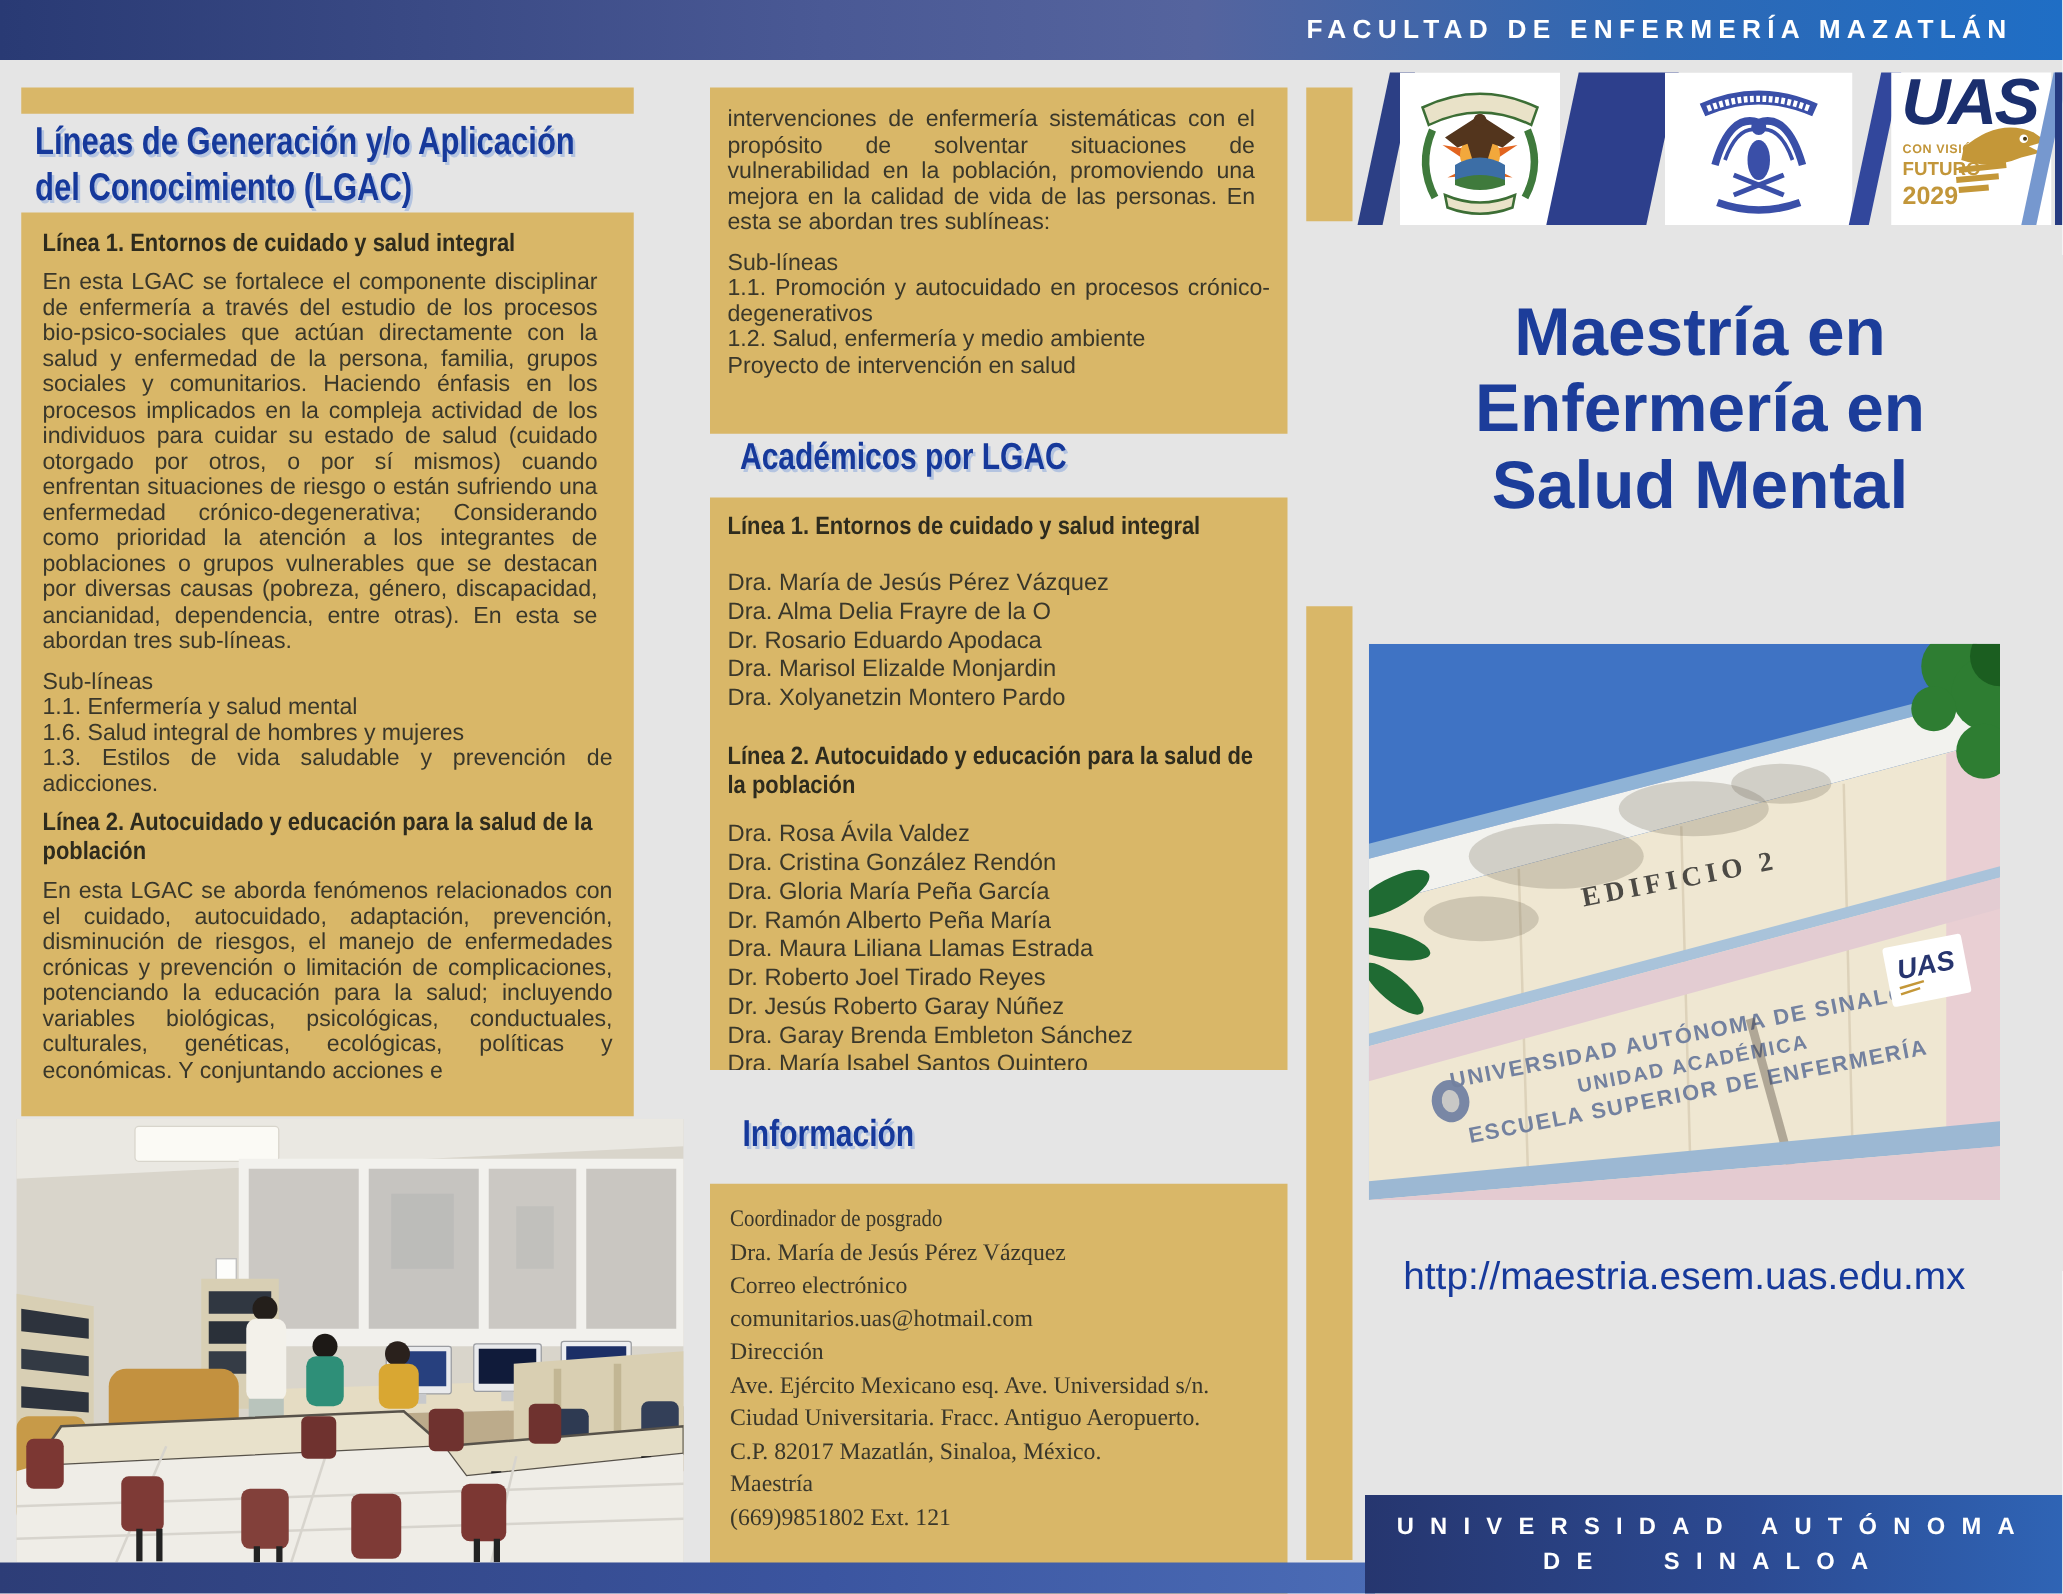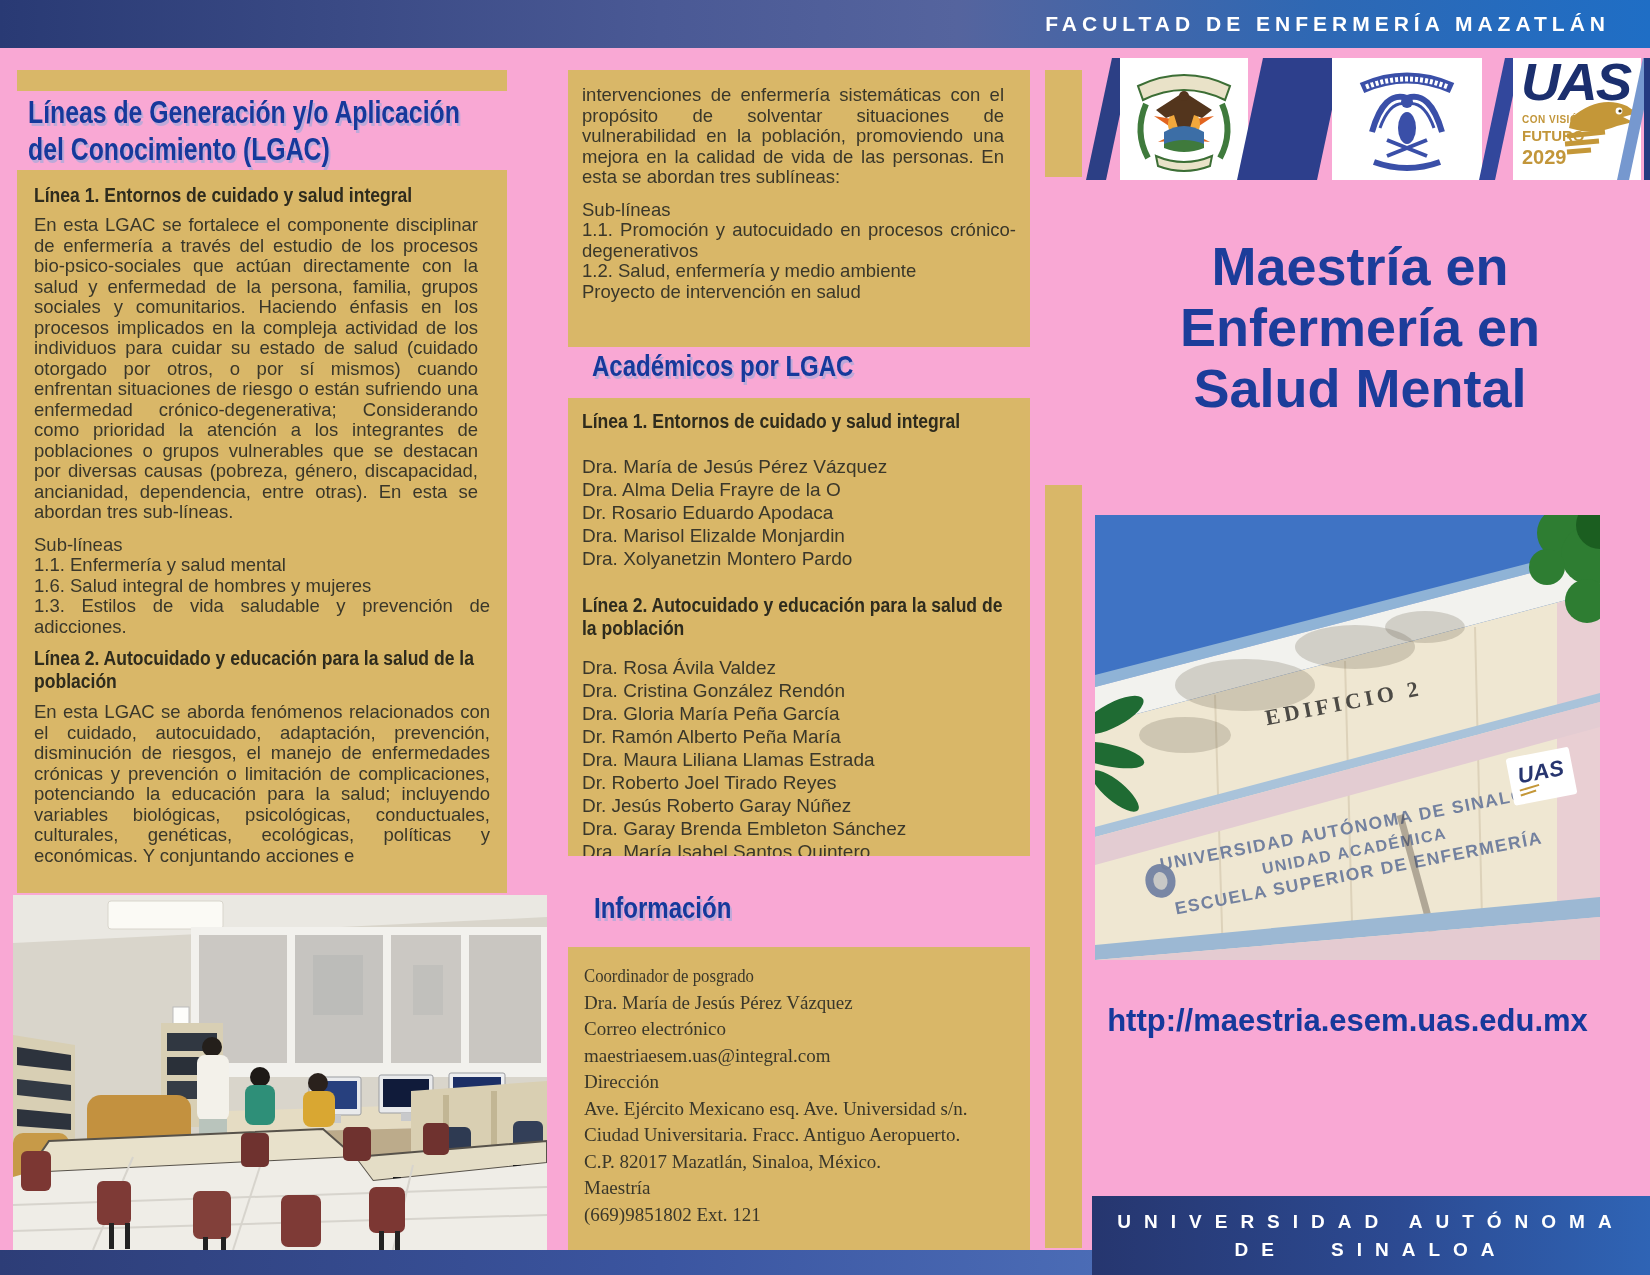--- a/index.html
+++ b/index.html
@@ -1,16 +1,16 @@
 <!DOCTYPE html>
 <html><head>
 <meta charset="utf-8">
 <style>
   html,body{margin:0;padding:0;background:#ffffff;}
-  .page{position:relative;width:1650px;height:1275px;background:#f9a8d4;overflow:hidden;
+  .page{position:relative;width:1650px;height:1275px;background:#e5e5e5;overflow:hidden;
         font-family:"Liberation Sans",sans-serif;}
 
   
   .topbar{position:absolute;left:0;top:0;width:1650px;height:48px;
     background:linear-gradient(90deg,#293a74 0%,#4a5995 40%,#55649e 58%,#2e68b4 80%,#1f6ec5 100%);
     display:flex;align-items:center;justify-content:flex-end;box-sizing:border-box;padding-right:40px;}
   .topbar-text{color:#fff;font-weight:bold;font-size:21px;letter-spacing:5px;white-space:nowrap;}
 
   
   .gold{background:#d9b768;}
@@ -52,21 +52,21 @@
   .uas-tag1{position:absolute;left:9px;top:56px;font-size:10px;font-weight:bold;color:#c2963a;letter-spacing:.5px;}
   .uas-tag2{position:absolute;left:9px;top:69px;font-size:15px;font-weight:bold;color:#c2963a;}
   .uas-year{position:absolute;left:9px;top:88px;font-size:20px;font-weight:bold;color:#c2963a;}
 
   
   .main-title{position:absolute;left:1098px;top:236px;width:524px;margin:0;text-align:center;
               color:#1c3d9a;font-weight:bold;font-size:54px;line-height:61px;}
   .right-goldbar{position:absolute;left:1045px;top:485px;width:37px;height:763px;}
   #buildingphoto{position:absolute;left:1095px;top:515px;width:505px;height:445px;overflow:hidden;}
   .url{position:absolute;left:1095px;top:1003px;width:505px;margin:0;text-align:center;
-       color:#16399b;font-weight:bold;font-size:31px;text-decoration:none;display:block;}
+       color:#16399b;font-weight:normal;font-size:31px;text-decoration:none;display:block;}
   .footerbox{position:absolute;left:1092px;top:1196px;width:558px;height:79px;
      background:linear-gradient(90deg,#26366f 0%,#2c4a92 55%,#2f64b5 100%);
      display:flex;flex-direction:column;align-items:center;justify-content:center;gap:6px;}
   .footer-l1{color:#fff;font-weight:bold;font-size:19px;letter-spacing:13px;white-space:nowrap;}
   .footer-l2{color:#fff;font-weight:bold;font-size:19px;letter-spacing:13px;word-spacing:26px;white-space:nowrap;}
   .bottombar{position:absolute;left:0;top:1250px;width:1100px;height:25px;
      background:linear-gradient(90deg,#2d3d77 0%,#3b55a0 60%,#4b6cb6 100%);}
 </style>
 </head>
 <body>
@@ -231,21 +231,21 @@
   </div>
 
   <h2 class="mid-heading" id="infoHeading">
     <span class="cond hshadow">Información</span>
   </h2>
 
   <div class="box" id="midboxC">
     <div class="info-line"><span class="info-cond">Coordinador de posgrado</span></div>
     <div class="info-line">Dra. María de Jesús Pérez Vázquez</div>
     <div class="info-line">Correo electrónico</div>
-    <div class="info-line">maestriaesem.uas@integral.com</div>
+    <div class="info-line">comunitarios.uas@hotmail.com</div>
     <div class="info-line">Dirección</div>
     <div class="info-line">Ave. Ejército Mexicano esq. Ave. Universidad s/n.</div>
     <div class="info-line">Ciudad Universitaria. Fracc. Antiguo Aeropuerto.</div>
     <div class="info-line">C.P. 82017 Mazatlán, Sinaloa, México.</div>
     <div class="info-line">Maestría</div>
     <div class="info-line">(669)9851802 Ext. 121</div>
   </div>
 
   <div class="gold" style="position:absolute;left:1045px;top:70px;width:37px;height:107px;"></div>
   <div class="stripe" style="left:1099px;width:20px;background:#2c3f85;"></div>

